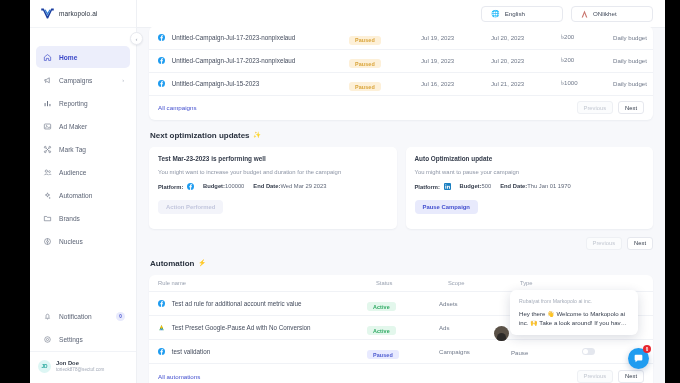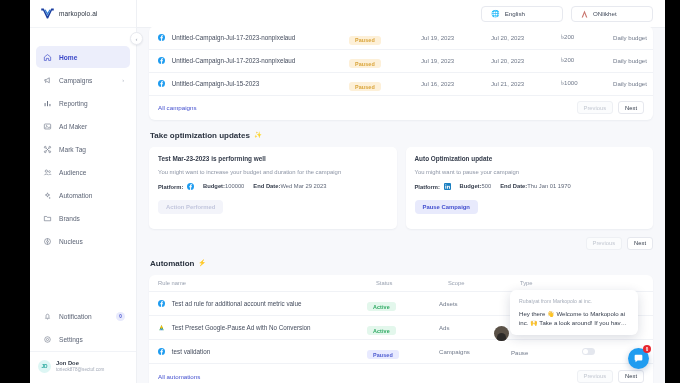--- a/index.html
+++ b/index.html
@@ -348,21 +348,21 @@
         <div class="tbl-foot">
           <a class="link">All campaigns</a>
           <div class="pager">
             <span class="pbtn disabled">Previous</span>
             <span class="pbtn">Next</span>
           </div>
         </div>
       </div>
 
       <div class="sec-head">
-        <span class="sec-title">Take optimization updates</span>
+        <span class="sec-title">Next optimization updates</span>
         <span class="sec-emoji">✨</span>
       </div>
 
       <div class="opt-wrap">
         <div class="opt-card">
           <div class="opt-title">Test Mar-23-2023 is performing well</div>
           <div class="opt-sub">You might want to increase your budget and duration for the campaign</div>
           <div class="opt-meta">
             <span><b>Platform:</b>
               <svg width="7" height="7" viewBox="0 0 16 16" style="vertical-align:-1px;margin-left:2px;">

